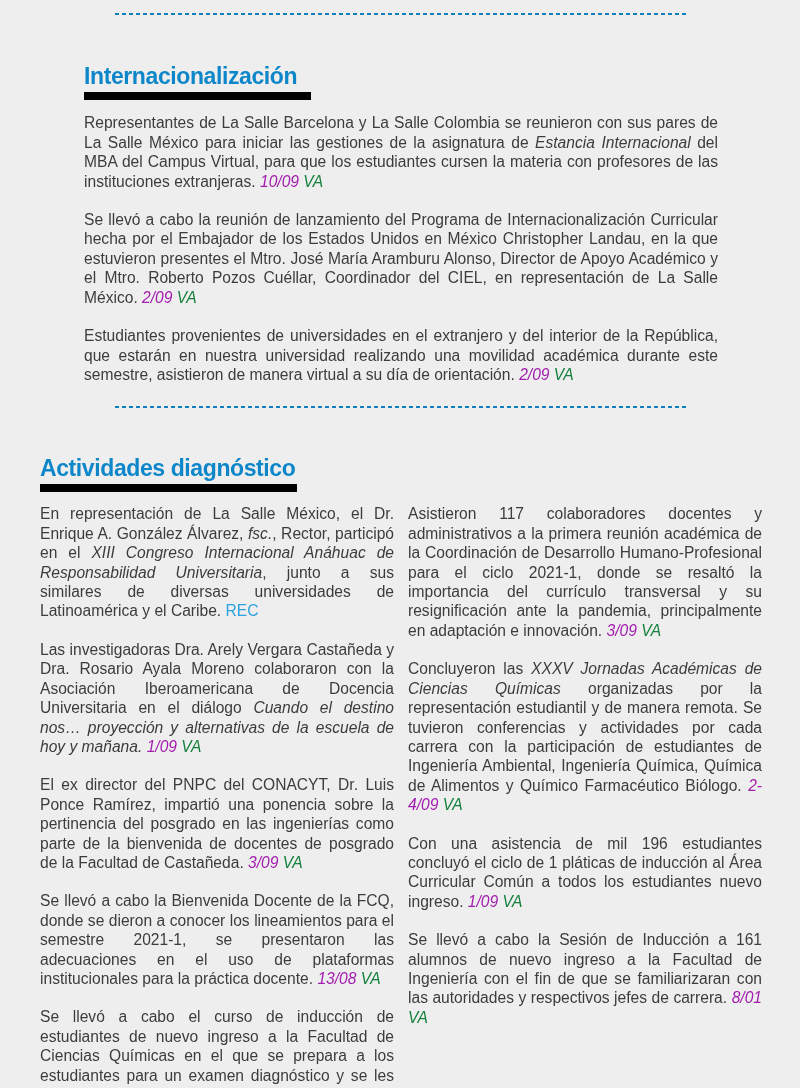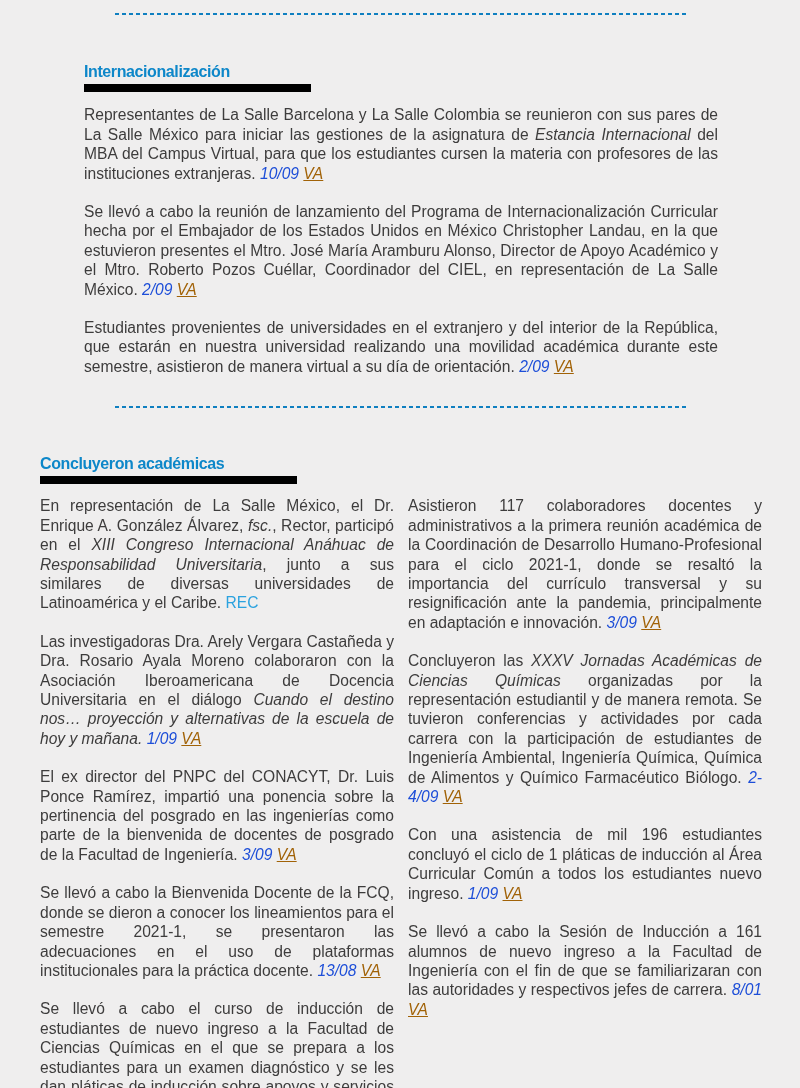--- a/index.html
+++ b/index.html
@@ -15,66 +15,66 @@
     background:repeating-linear-gradient(90deg, #0f7fc0 0 4px, transparent 4px 7px);
   }
   #divider-top { left:115px; top:13px;  width:571px; }
   #divider-mid { left:115px; top:406px; width:571px; }
 
   .section { position:absolute; }
   #section-internacionalizacion { left:84px; top:63px; width:634px; }
   #section-actividades          { left:40px; top:455px; width:723px; }
 
   .section-title {
-    margin:0; font-size:16px; font-weight:bold; letter-spacing:-0.4px;
+    margin:0; font-size:23px; font-weight:bold; letter-spacing:-0.4px;
     color:#0d87c9; line-height:1.15;
   }
   .title-bar { height:8px; background:#000000; margin-top:3px; }
   #bar-internacionalizacion { width:227px; }
   #bar-actividades          { width:257px; }
 
   .paras-single { margin-top:13px; }
   .columns { display:flex; gap:14px; margin-top:12px; }
   .col { width:354px; }
 
   .para {
     margin:0 0 19px 0;
     font-size:15.6px; line-height:19.4px;
     text-align:justify; color:#3d3c3c;
   }
   .seg-italic  { font-style:italic; }
-  .seg-date    { font-style:italic; color:#1d4ed8; }
-  .seg-tag-va  { font-style:italic; color:#a16207;text-decoration:underline; }
+  .seg-date    { font-style:italic; color:#a21caf; }
+  .seg-tag-va  { font-style:italic; color:#15803d; }
   .seg-tag-rec { color:#2ba2df; }
 </style>
 </head>
 <body>
 
 <div class="divider" id="divider-top"></div>
 
 <div class="section" id="section-internacionalizacion">
   <h2 class="section-title">Internacionalización</h2>
   <div class="title-bar" id="bar-internacionalizacion"></div>
   <div class="paras-single">
       <p class="para"><span>Representantes de La Salle Barcelona y La Salle Colombia se reunieron con sus pares de La Salle México para iniciar las gestiones de la asignatura de </span><span class="seg-italic">Estancia Internacional</span><span> del MBA del Campus Virtual, para que los estudiantes cursen la materia con profesores de las instituciones extranjeras. </span><span class="seg-date">10/09</span><span> </span><span class="seg-tag-va">VA</span></p>
       <p class="para"><span>Se llevó a cabo la reunión de lanzamiento del Programa de Internacionalización Curricular hecha por el Embajador de los Estados Unidos en México Christopher Landau, en la que estuvieron presentes el Mtro. José María Aramburu Alonso, Director de Apoyo Académico y el Mtro. Roberto Pozos Cuéllar, Coordinador del CIEL, en representación de La Salle México. </span><span class="seg-date">2/09</span><span> </span><span class="seg-tag-va">VA</span></p>
       <p class="para"><span>Estudiantes provenientes de universidades en el extranjero y del interior de la República, que estarán en nuestra universidad realizando una movilidad académica durante este semestre, asistieron de manera virtual a su día de orientación. </span><span class="seg-date">2/09</span><span> </span><span class="seg-tag-va">VA</span></p>
     </div>
 </div>
 
 <div class="divider" id="divider-mid"></div>
 
 <div class="section" id="section-actividades">
-  <h2 class="section-title">Concluyeron académicas</h2>
+  <h2 class="section-title">Actividades diagnóstico</h2>
   <div class="title-bar" id="bar-actividades"></div>
   <div class="columns">
     <div class="col">
         <p class="para"><span>En representación de La Salle México, el Dr. Enrique A. González Álvarez, </span><span class="seg-italic">fsc.</span><span>, Rector, participó en el </span><span class="seg-italic">XIII Congreso Internacional Anáhuac de Responsabilidad Universitaria</span><span>, junto a sus similares de diversas universidades de Latinoamérica y el Caribe. </span><span class="seg-tag-rec">REC</span></p>
         <p class="para"><span>Las investigadoras Dra. Arely Vergara Castañeda y Dra. Rosario Ayala Moreno colaboraron con la Asociación Iberoamericana de Docencia Universitaria en el diálogo </span><span class="seg-italic">Cuando el destino nos… proyección y alternativas de la escuela de hoy y mañana.</span><span> </span><span class="seg-date">1/09</span><span> </span><span class="seg-tag-va">VA</span></p>
-        <p class="para"><span>El ex director del PNPC del CONACYT, Dr. Luis Ponce Ramírez, impartió una ponencia sobre la pertinencia del posgrado en las ingenierías como parte de la bienvenida de docentes de posgrado de la Facultad de Ingeniería. </span><span class="seg-date">3/09</span><span> </span><span class="seg-tag-va">VA</span></p>
+        <p class="para"><span>El ex director del PNPC del CONACYT, Dr. Luis Ponce Ramírez, impartió una ponencia sobre la pertinencia del posgrado en las ingenierías como parte de la bienvenida de docentes de posgrado de la Facultad de Castañeda. </span><span class="seg-date">3/09</span><span> </span><span class="seg-tag-va">VA</span></p>
         <p class="para"><span>Se llevó a cabo la Bienvenida Docente de la FCQ, donde se dieron a conocer los lineamientos para el semestre 2021-1, se presentaron las adecuaciones en el uso de plataformas institucionales para la práctica docente. </span><span class="seg-date">13/08</span><span> </span><span class="seg-tag-va">VA</span></p>
         <p class="para"><span>Se llevó a cabo el curso de inducción de estudiantes de nuevo ingreso a la Facultad de Ciencias Químicas en el que se prepara a los estudiantes para un examen diagnóstico y se les dan pláticas de inducción sobre apoyos y servicios de la universidad. </span></p>
       </div>
     <div class="col">
         <p class="para"><span>Asistieron 117 colaboradores docentes y administrativos a la primera reunión académica de la Coordinación de Desarrollo Humano-Profesional para el ciclo 2021-1, donde se resaltó la importancia del currículo transversal y su resignificación ante la pandemia, principalmente en adaptación e innovación. </span><span class="seg-date">3/09</span><span> </span><span class="seg-tag-va">VA</span></p>
         <p class="para"><span>Concluyeron las </span><span class="seg-italic">XXXV Jornadas Académicas de Ciencias Químicas</span><span> organizadas por la representación estudiantil y de manera remota. Se tuvieron conferencias y actividades por cada carrera con la participación de estudiantes de Ingeniería Ambiental, Ingeniería Química, Química de Alimentos y Químico Farmacéutico Biólogo. </span><span class="seg-date">2-4/09</span><span> </span><span class="seg-tag-va">VA</span></p>
         <p class="para"><span>Con una asistencia de mil 196 estudiantes concluyó el ciclo de 1 pláticas de inducción al Área Curricular Común a todos los estudiantes nuevo ingreso. </span><span class="seg-date">1/09</span><span> </span><span class="seg-tag-va">VA</span></p>
         <p class="para"><span>Se llevó a cabo la Sesión de Inducción a 161 alumnos de nuevo ingreso a la Facultad de Ingeniería con el fin de que se familiarizaran con las autoridades y respectivos jefes de carrera. </span><span class="seg-date">8/01</span><span> </span><span class="seg-tag-va">VA</span></p>
       </div>
   </div>

